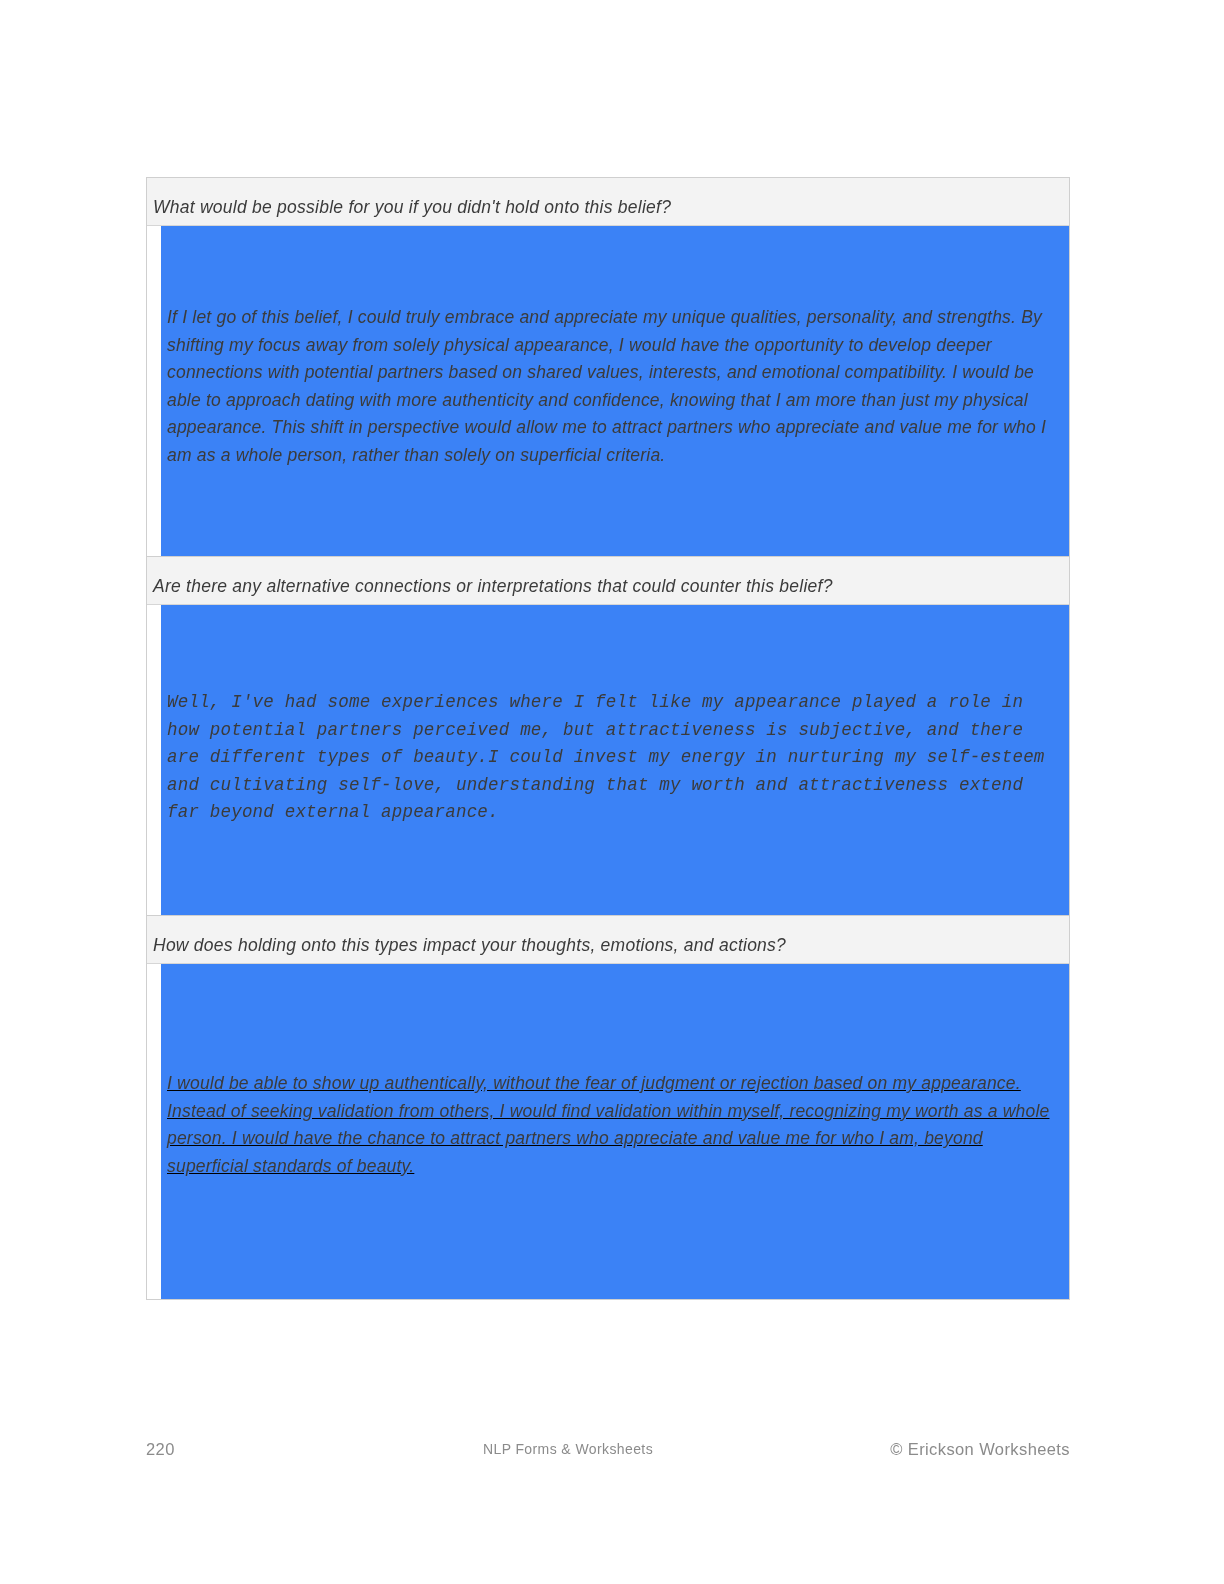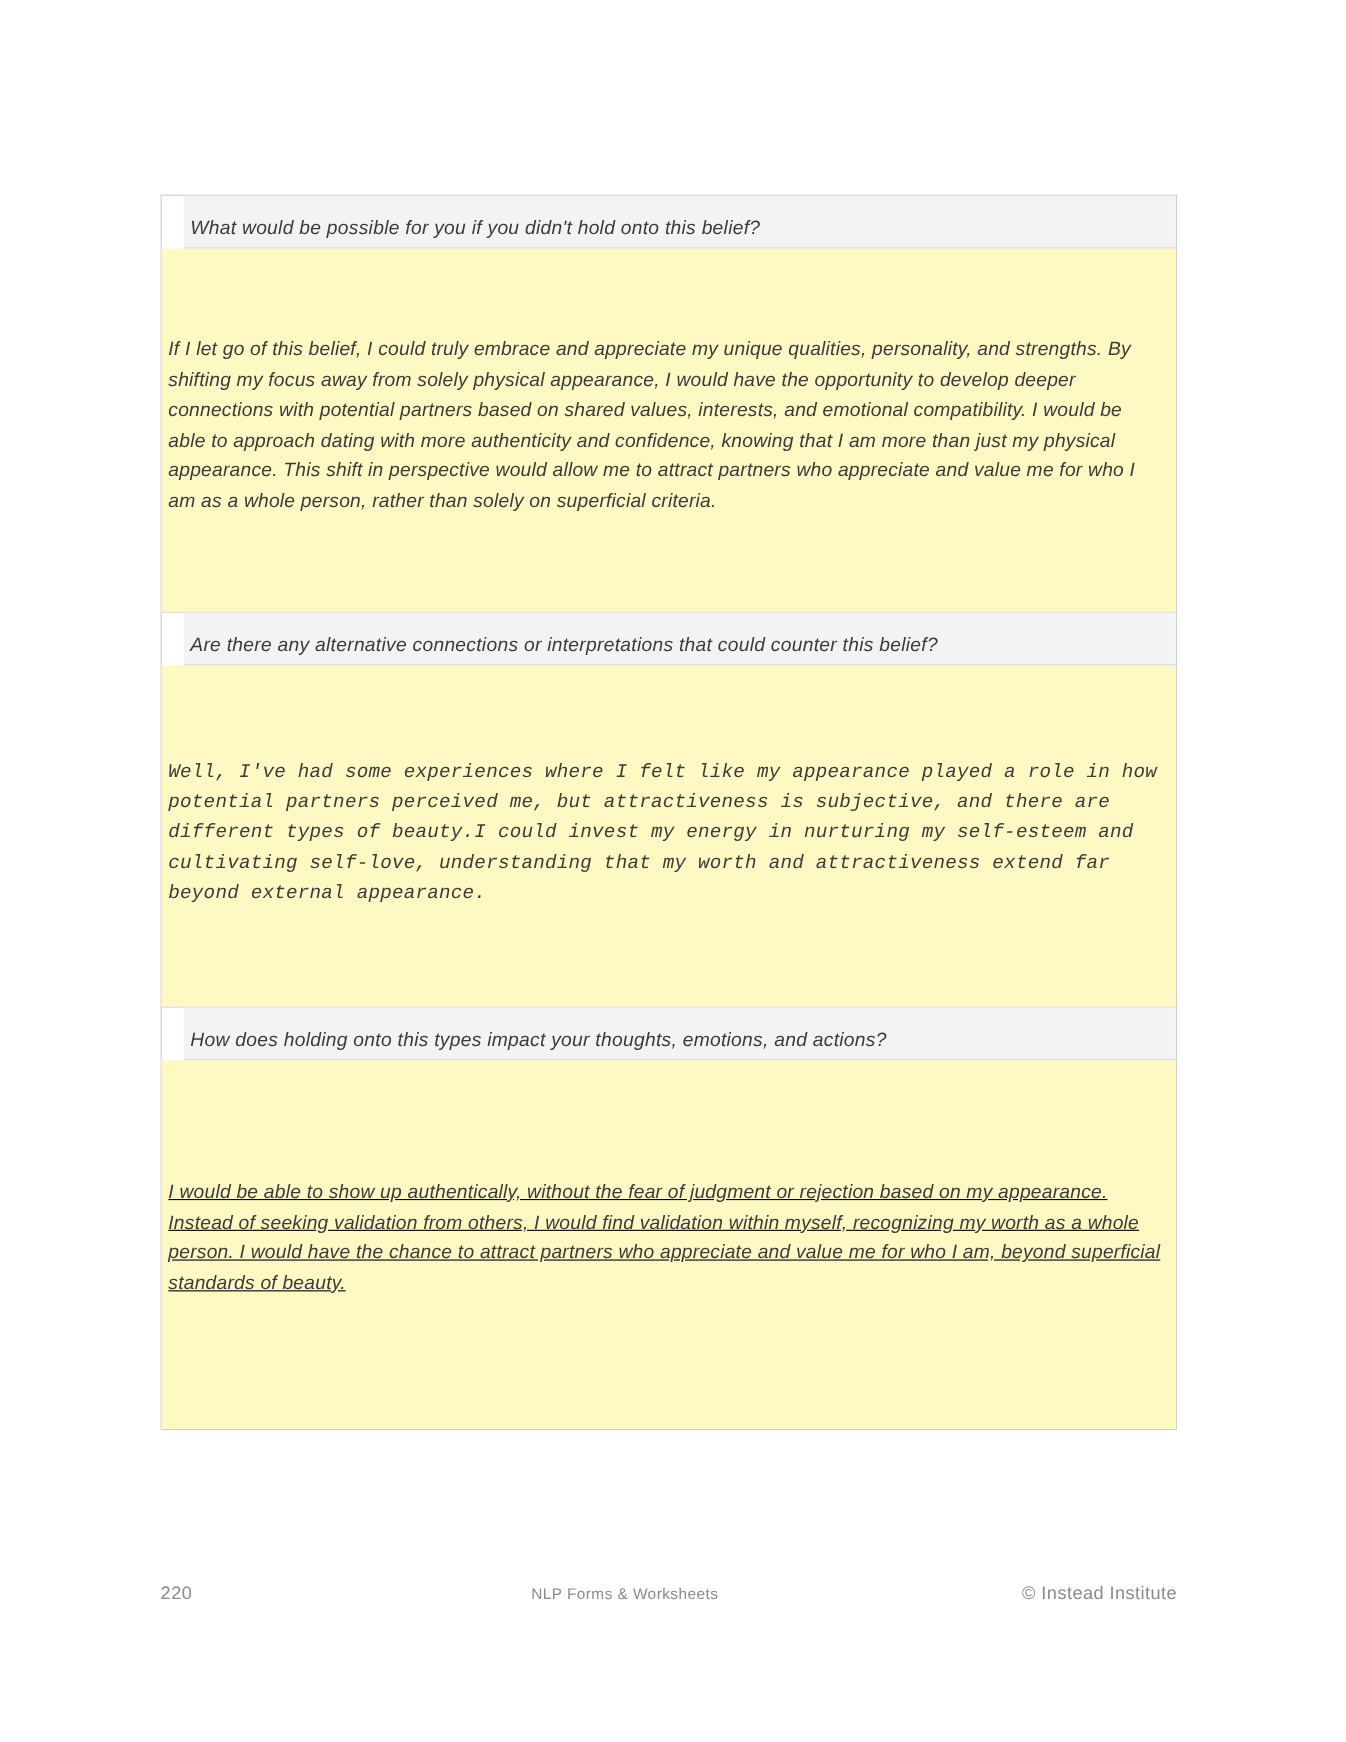--- a/index.html
+++ b/index.html
@@ -37,36 +37,36 @@
     border-bottom: 1px solid #cfcfcf;
   }
 
   .question-cell {
     background: #f3f3f3;
     border-bottom: 1px solid #d6d6d6;
     padding: 14px 0 2px 6px;
     min-height: 48px;
     display: flex;
     align-items: center;
-    margin-left: 20px;
   }
 
   .question-text {
     font-style: italic;
     font-size: 17.5px;
     line-height: 1.35;
     color: #3b3b3b;
     letter-spacing: 0.25px;
     padding-left: 0;
   }
 
   .answer-cell {
-    background: #fef9c3;
+    background: #3b82f6;
     padding: 6px 14px 6px 6px;
     position: relative;
+    margin-left: 14px;
   }
 
   .answer-cell.block-1 { height: 330px; }
   .answer-cell.block-2 { height: 310px; font-family: Liberation Mono, monospace; }
   .answer-cell.block-3 { height: 335px; text-decoration: underline; }
 
   .answer-text {
     font-style: italic;
     font-size: 17.5px;
     line-height: 27.6px;
@@ -146,16 +146,16 @@
       <div class="answer-cell block-3">
         <div class="answer-text">I would be able to show up authentically, without the fear of judgment or rejection based on my appearance. Instead of seeking validation from others, I would find validation within myself, recognizing my worth as a whole person. I would have the chance to attract partners who appreciate and value me for who I am, beyond superficial standards of beauty.</div>
       </div>
     </div>
 
   </div>
 
   <div class="page-footer">
     <div class="footer-page-number">220</div>
     <div class="footer-center-title">NLP Forms &amp; Worksheets</div>
-    <div class="footer-copyright">© Instead Institute</div>
+    <div class="footer-copyright">© Erickson Worksheets</div>
   </div>
 
 </div>
 
 </body></html>

